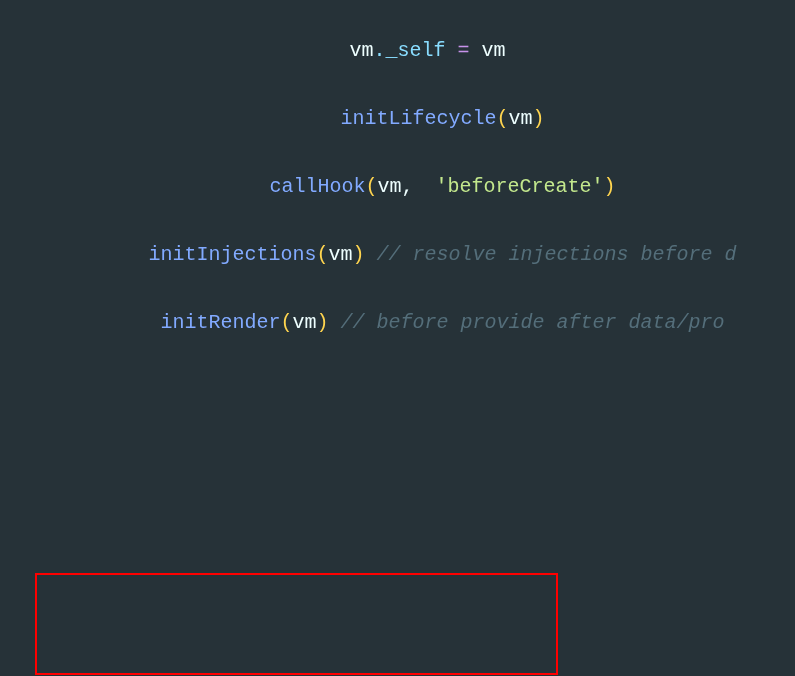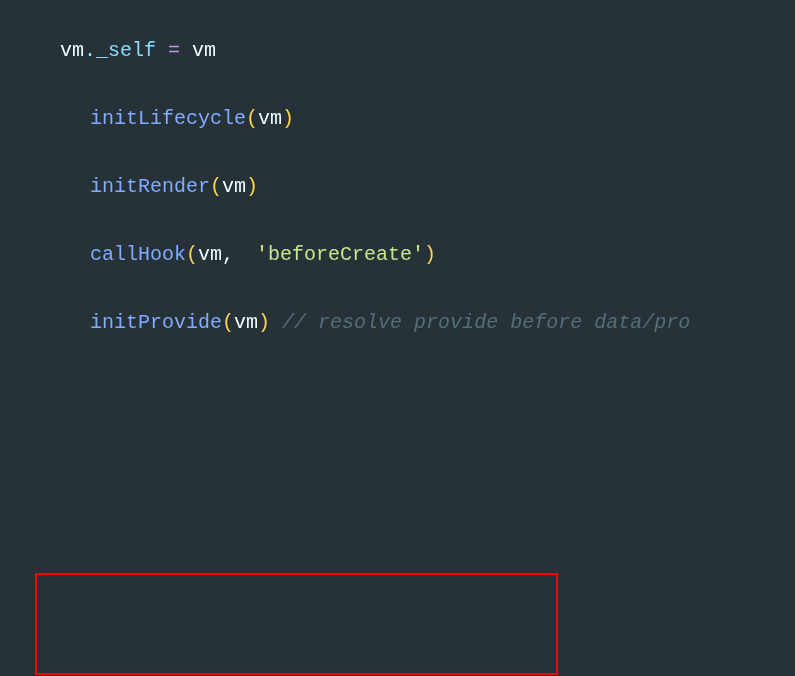--- a/index.html
+++ b/index.html
@@ -17,20 +17,21 @@
       height: 676px;
       overflow: hidden;
       position: relative;
     }
     .code-container {
       padding: 0 0 0 20px;
       white-space: pre;
     }
     .line {
       display: block;
+      text-align: center;
     }
     .fn-call { color: #82aaff; margin-left: 30px; }
     .variable { color: #eeffff; }
     .paren { color: #ffd54f; }
     .string { color: #c3e88d; margin-left: 10px; }
     .comment { color: #546e7a; font-style: italic; }
     .property { color: #89ddff; }
     .dot { color: #89ddff; }
     .assign { color: #c792ea; }
     .highlight-box {
@@ -43,23 +44,23 @@
       pointer-events: none;
     }
     .indent1 { padding-left: 40px; }
   </style>
 </head>
 <body>
 
 <div class="code-container">
 <span class="line indent1"><span class="variable">vm</span><span class="dot">.</span><span class="property">_self</span><span class="assign"> = </span><span class="variable">vm</span></span>
 <span class="line indent1"><span class="fn-call">initLifecycle</span><span class="paren">(</span><span class="variable">vm</span><span class="paren">)</span></span>
-<span class="line indent1"><span class="fn-call">initRender</span><span class="paren">(</span><span class="variable">vm</span><span class="paren">)</span></span>
 <span class="line indent1"><span class="fn-call">callHook</span><span class="paren">(</span><span class="variable">vm</span><span class="variable">, </span><span class="string">'beforeCreate'</span><span class="paren">)</span></span>
-<span class="line indent1"><span class="fn-call">initProvide</span><span class="paren">(</span><span class="variable">vm</span><span class="paren">)</span> <span class="comment">// resolve provide before data/pro</span></span>
+<span class="line indent1"><span class="fn-call">initInjections</span><span class="paren">(</span><span class="variable">vm</span><span class="paren">)</span> <span class="comment">// resolve injections before d</span></span>
+<span class="line indent1"><span class="fn-call">initRender</span><span class="paren">(</span><span class="variable">vm</span><span class="paren">)</span> <span class="comment">// before provide after data/pro</span></span>
 <span class="line"> </span>
 
 
 
 
 
 
 
 
 

